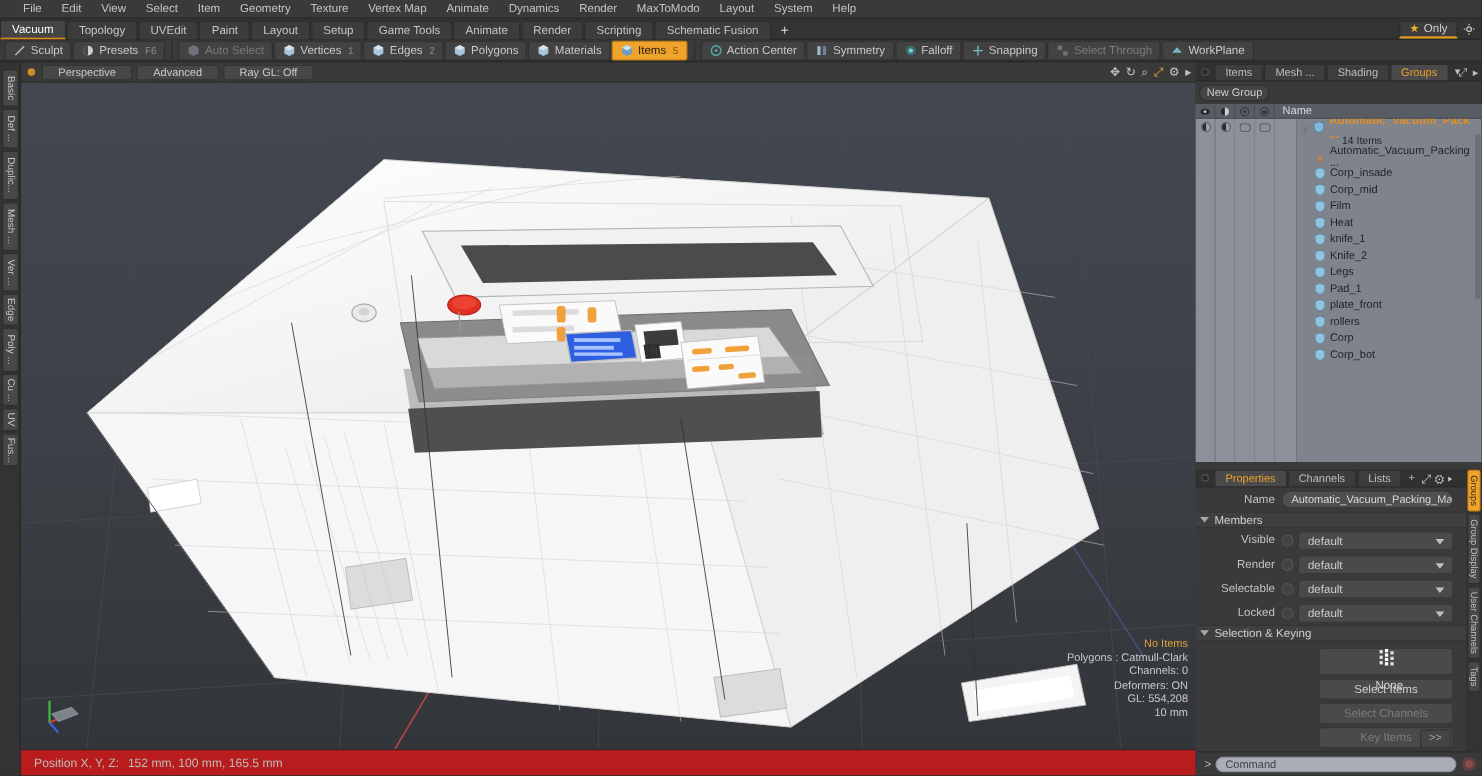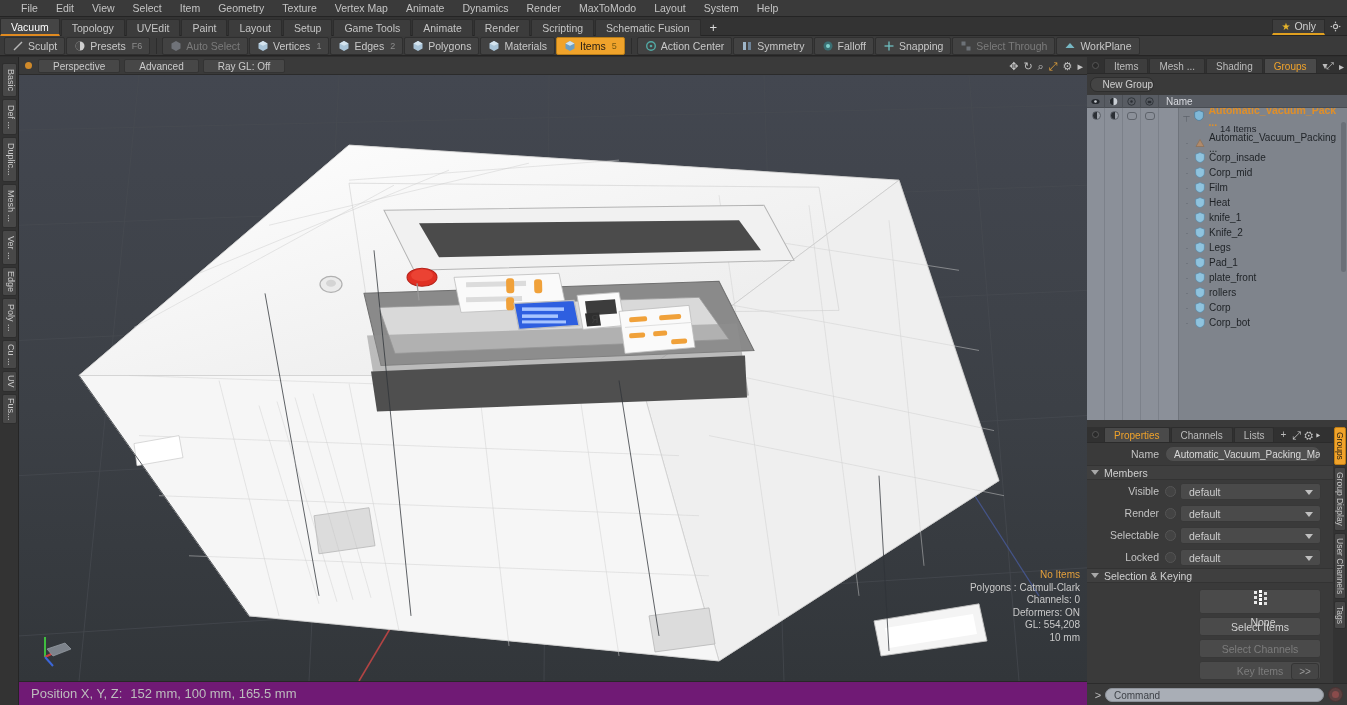--- a/index.html
+++ b/index.html
@@ -102,30 +102,30 @@
   .vp-icons .accent{ color:#e6a43a; }
 
   .vp-canvas{ position:absolute; top:18px; left:0; right:0; bottom:0;
     background:linear-gradient(180deg,#41454a 0%,#3b3f44 55%,#34383c 100%); }
   .grid{ position:absolute; inset:0; }
   .grid svg{ width:100%; height:100%; display:block; }
 
   .gizmo{ position:absolute; left:12px; bottom:12px; width:46px; height:46px; }
 
   .stats{
-    position:absolute; right:7px; bottom:37px; text-align:right; font-size:10px;
+    position:absolute; right:7px; bottom:26px; text-align:right; font-size:10px;
     color:#c9c9c9; line-height:12.5px; z-index:5;
   }
   .stats .hl{ color:#e4a03c; }
 
   
   .posbar{
-    position:absolute; left:19px; right:260px; bottom:0; height:24px; background:#701a75;
+    position:absolute; left:19px; right:260px; bottom:0; height:24px; background:#b91c1c;
     border-top:1px solid #272727; display:flex; align-items:center; padding-left:12px;
-    font-size:13px; color:#bdbdbd;
+    font-size:11px; color:#bdbdbd;
   }
   .posbar .lab{ margin-right:8px; }
 
   
   .right{ position:absolute; right:0; top:0; width:260px; bottom:0; background:#3a3a3a; }
   .rp-tabs{
     height:17px; display:flex; align-items:flex-end; background:#313131;
     border-bottom:1px solid #2a2a2a; padding-left:4px; position:relative;
   }
   .rp-dot{ width:7px;height:7px;border-radius:50%;background:#2a2a2a;border:1px solid #555;margin:0 5px 4px 1px;}
@@ -133,21 +133,21 @@
     padding:0 9px; height:15px; line-height:15px; font-size:10px; color:#bdbdbd;
     background:#3d3d3d; border:1px solid #2d2d2d; border-bottom:none; margin-right:1px;
     border-top-left-radius:2px; border-top-right-radius:2px; white-space:nowrap; cursor:default;
   }
   .rtab.active{ background:#4a4a4a; color:#f0a32b; }
   .rtab.caret{ padding:0 5px; background:transparent; border:none; color:#bbb; }
   .rp-tabs .rt-right{ position:absolute; right:3px; bottom:1px; display:flex; gap:5px; align-items:center; color:#c0c0c0; font-size:10px;}
 
   .newgroup{
     height:15px; margin:3px 0 2px 3px; width:64px; background:#444; border:1px solid #2e2e2e;
-    border-radius:7px; font-size:10px; color:#cfcfcf; line-height:14px; padding-left:6px;text-align:right;
+    border-radius:7px; font-size:10px; color:#cfcfcf; line-height:14px; padding-left:6px;
   }
   .itemlist{ position:absolute; top:38px; left:0; right:0; height:325px; background:#7f848c; }
   .il-head{
     height:13px; background:#585c63; display:flex; align-items:center;
     border-bottom:1px solid #494d53; font-size:9.5px; color:#d8dade;
   }
   .il-col{ width:18px; height:13px; display:flex; align-items:center; justify-content:center;
            border-right:1px solid #4b4f55; }
   .il-name{ padding-left:7px; color:#d9dbe0; font-size:10px; }
   .il-rows{ position:absolute; top:13px; left:0; right:0; bottom:0; overflow:hidden; }

